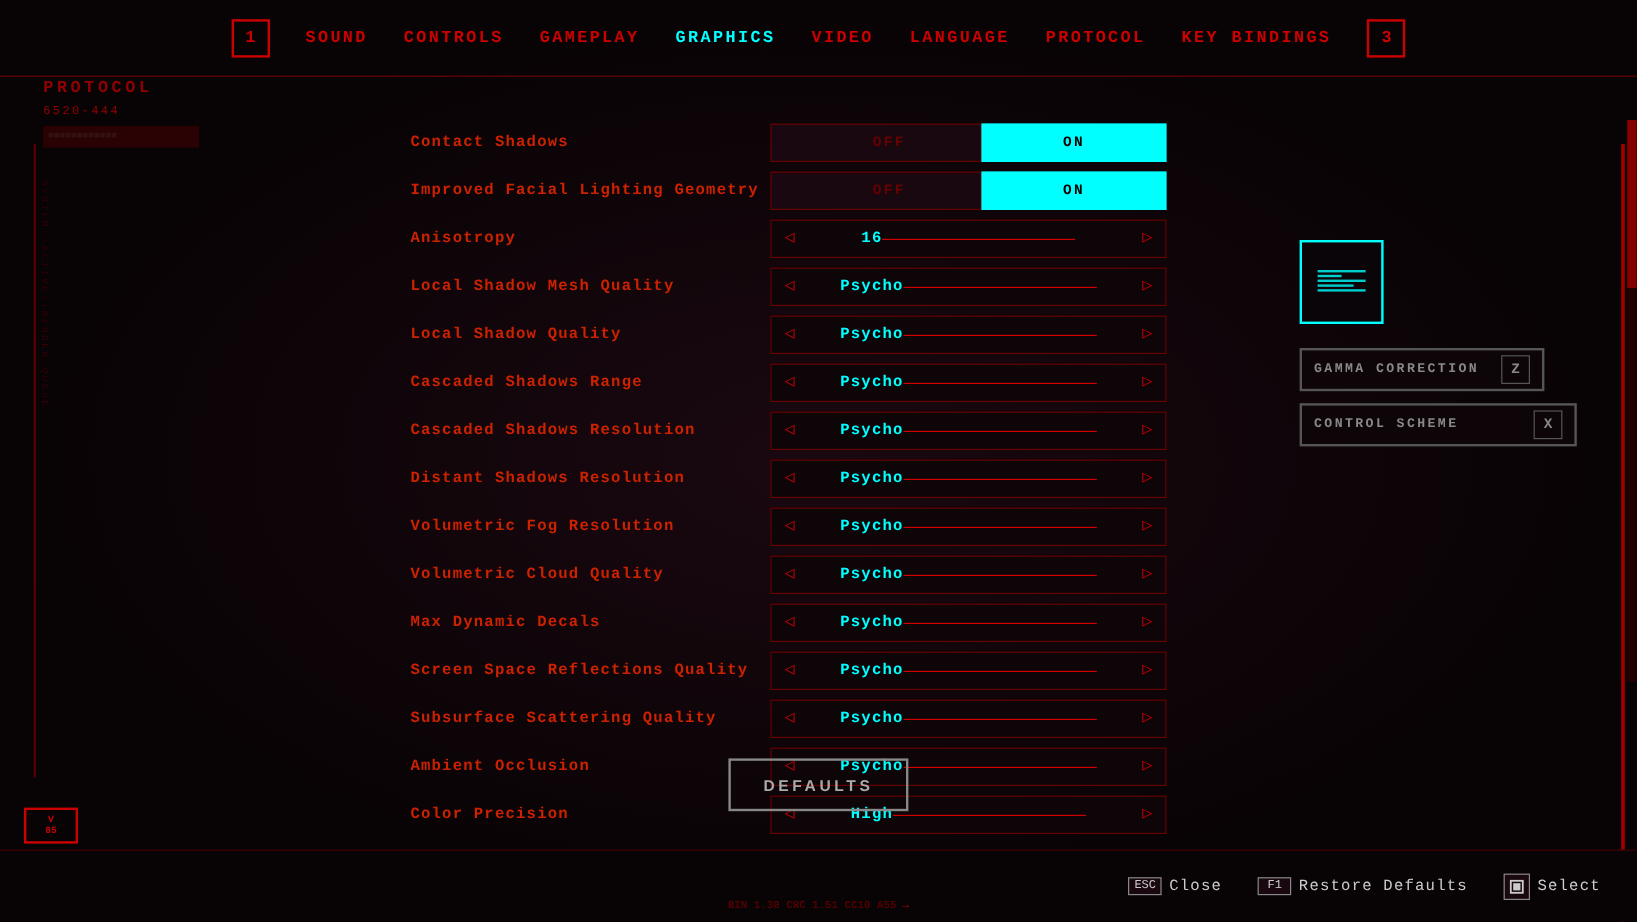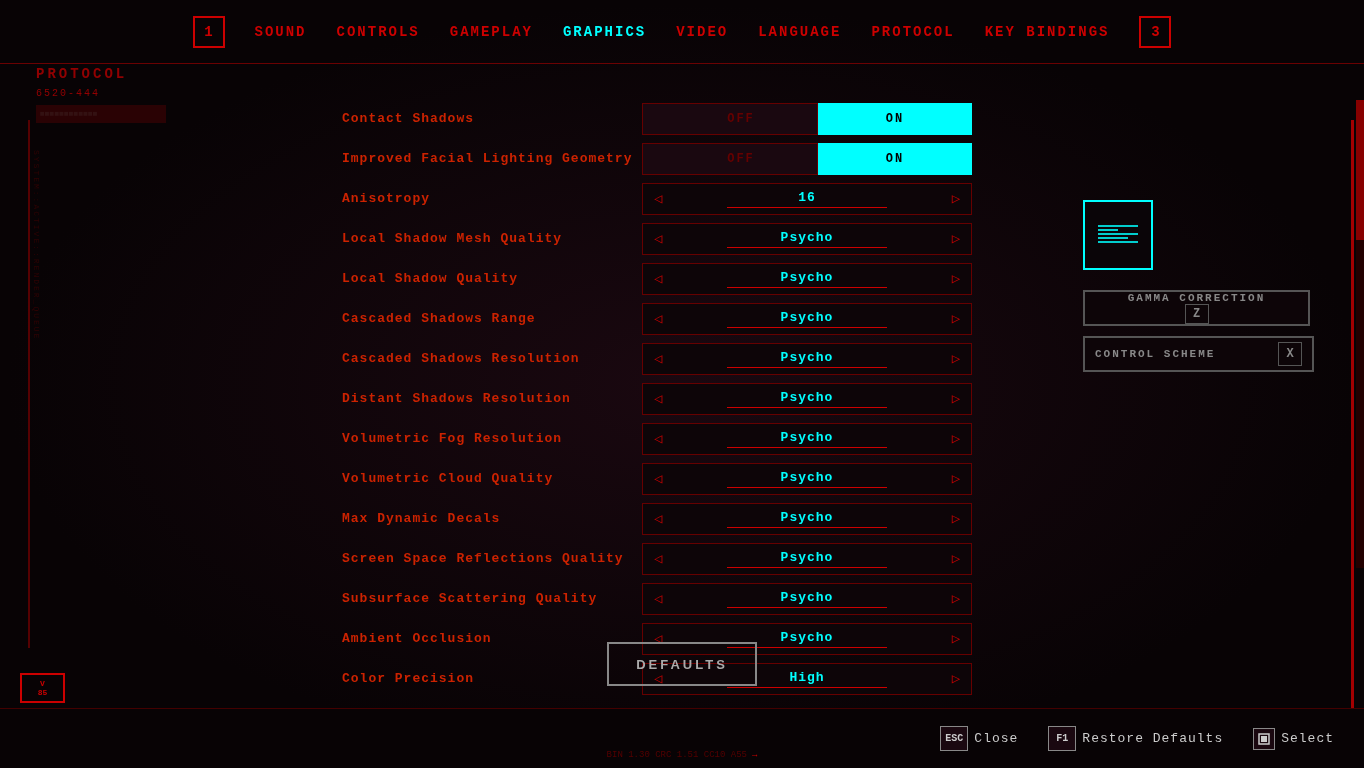--- a/index.html
+++ b/index.html
@@ -201,21 +201,21 @@
       align-items: center;
       justify-content: center;
       color: #cc0000;
       font-size: 14px;
       cursor: pointer;
     }
 
     .slider-value {
       flex: 1;
       display: flex;
-      flex-direction: column;
+      flex-direction: row;
       align-items: center;
       justify-content: center;
       position: relative;
     }
 
     .slider-text {
       color: #00ffff;
       font-size: 13px;
       font-weight: bold;
       letter-spacing: 1px;
@@ -268,28 +268,27 @@
     }
 
     .preview-line-short {
       width: 20px;
     }
 
     .btn-gamma {
       display: flex;
       align-items: center;
       justify-content: space-between;
-      width: 227px;
+      width: 204px;
       height: 36px;
       border: 2px solid #555;
       background: #0d0508;
       cursor: pointer;
       margin-bottom: 10px;
       padding: 0 10px;
-      flex-direction: column;
     }
 
     .btn-label {
       color: #888;
       font-size: 11px;
       font-weight: bold;
       letter-spacing: 2px;
     }
 
     .btn-key {
@@ -312,21 +311,21 @@
       height: 36px;
       border: 2px solid #555;
       background: #0d0508;
       cursor: pointer;
       padding: 0 10px;
     }
 
     
     .defaults-btn-container {
       position: absolute;
-      bottom: 82px;
+      bottom: 92px;
       left: 50%;
       transform: translateX(-50%);
     }
 
     .defaults-btn {
       width: 150px;
       height: 44px;
       border: 2px solid #888;
       background: transparent;
       color: #aaa;
@@ -357,29 +356,29 @@
 
     .bottom-btn {
       display: flex;
       align-items: center;
       gap: 6px;
       cursor: pointer;
     }
 
     .bottom-btn-key {
       width: 28px;
-      height: 25px;
+      height: 15px;
       border: 1px solid #888;
       background: #1a0810;
       display: flex;
       align-items: center;
       justify-content: center;
       color: #ccc;
       font-size: 10px;
-      font-weight: bold;
+      font-weight: normal;
     }
 
     .bottom-btn-label {
       color: #ccc;
       font-size: 13px;
       letter-spacing: 1px;
     }
 
     .bottom-btn-icon {
       width: 22px;
@@ -396,20 +395,21 @@
     .bottom-center-deco {
       position: absolute;
       bottom: 8px;
       left: 50%;
       transform: translateX(-50%);
       color: #550000;
       font-size: 9px;
       display: flex;
       align-items: center;
       gap: 5px;
+      font-weight: bold;
     }
 
     
     .version-badge {
       position: absolute;
       bottom: 65px;
       left: 20px;
       width: 45px;
       height: 30px;
       border: 2px solid #cc0000;

